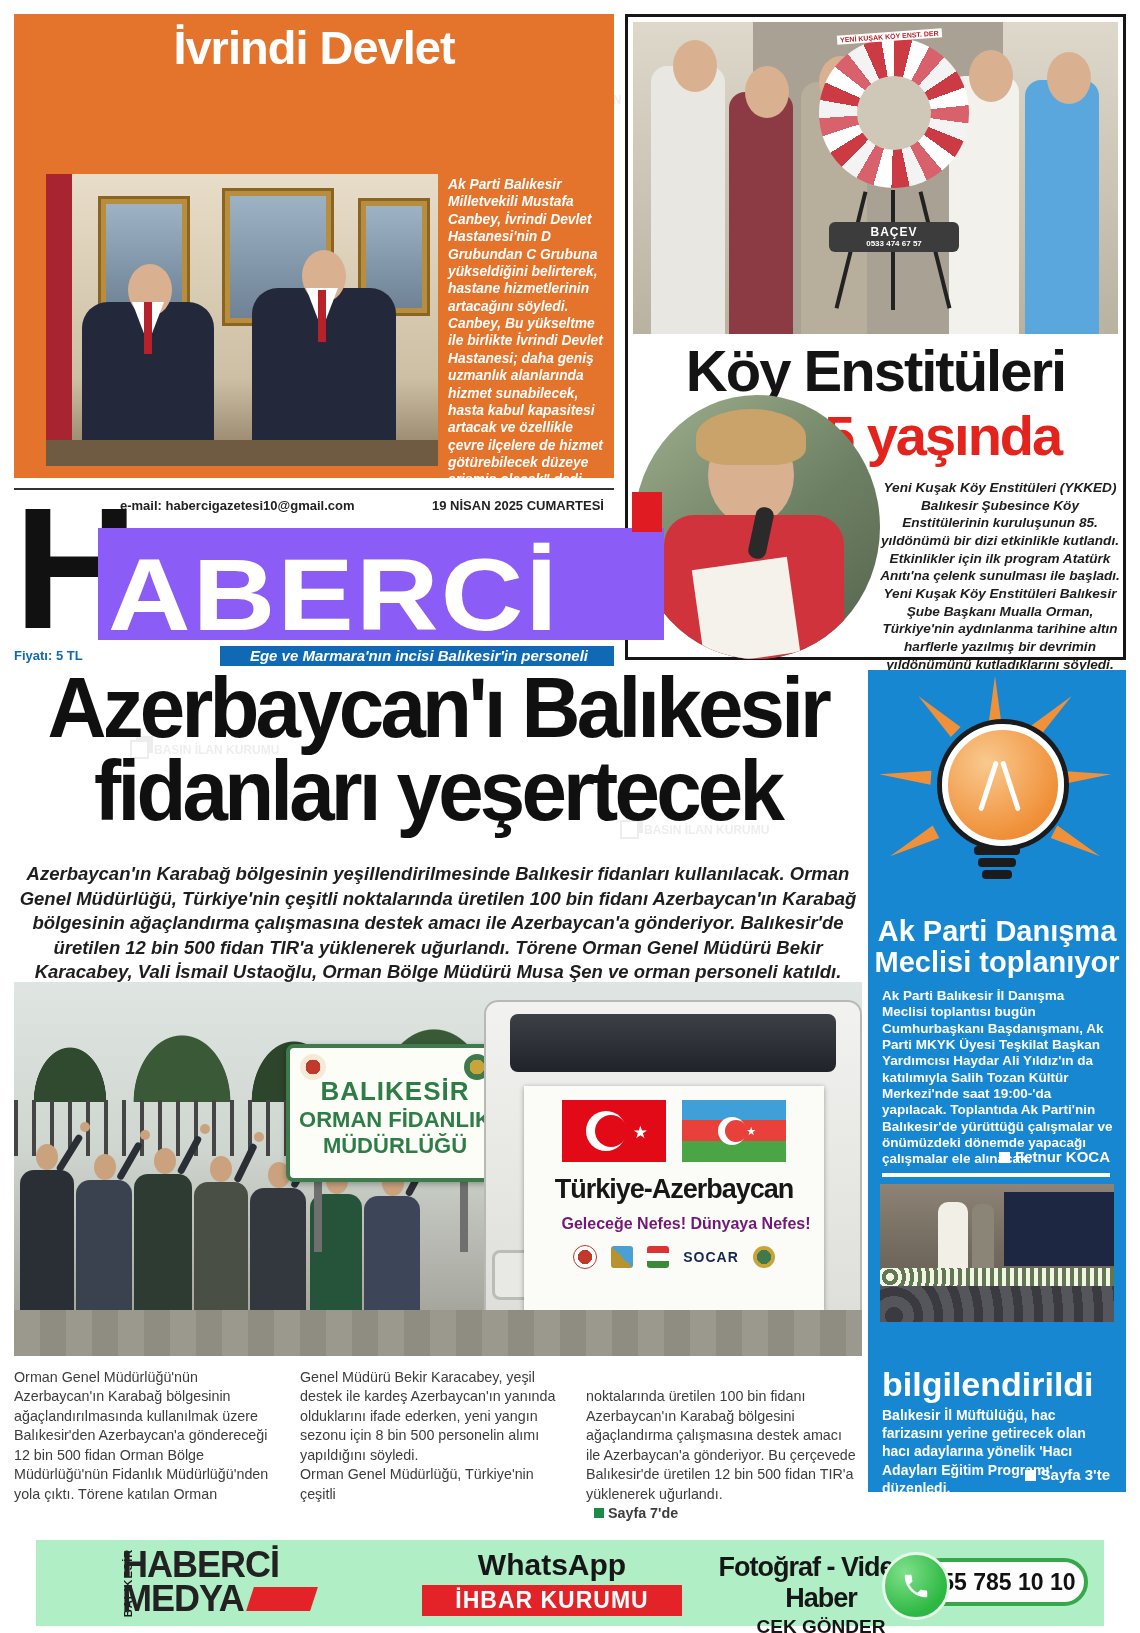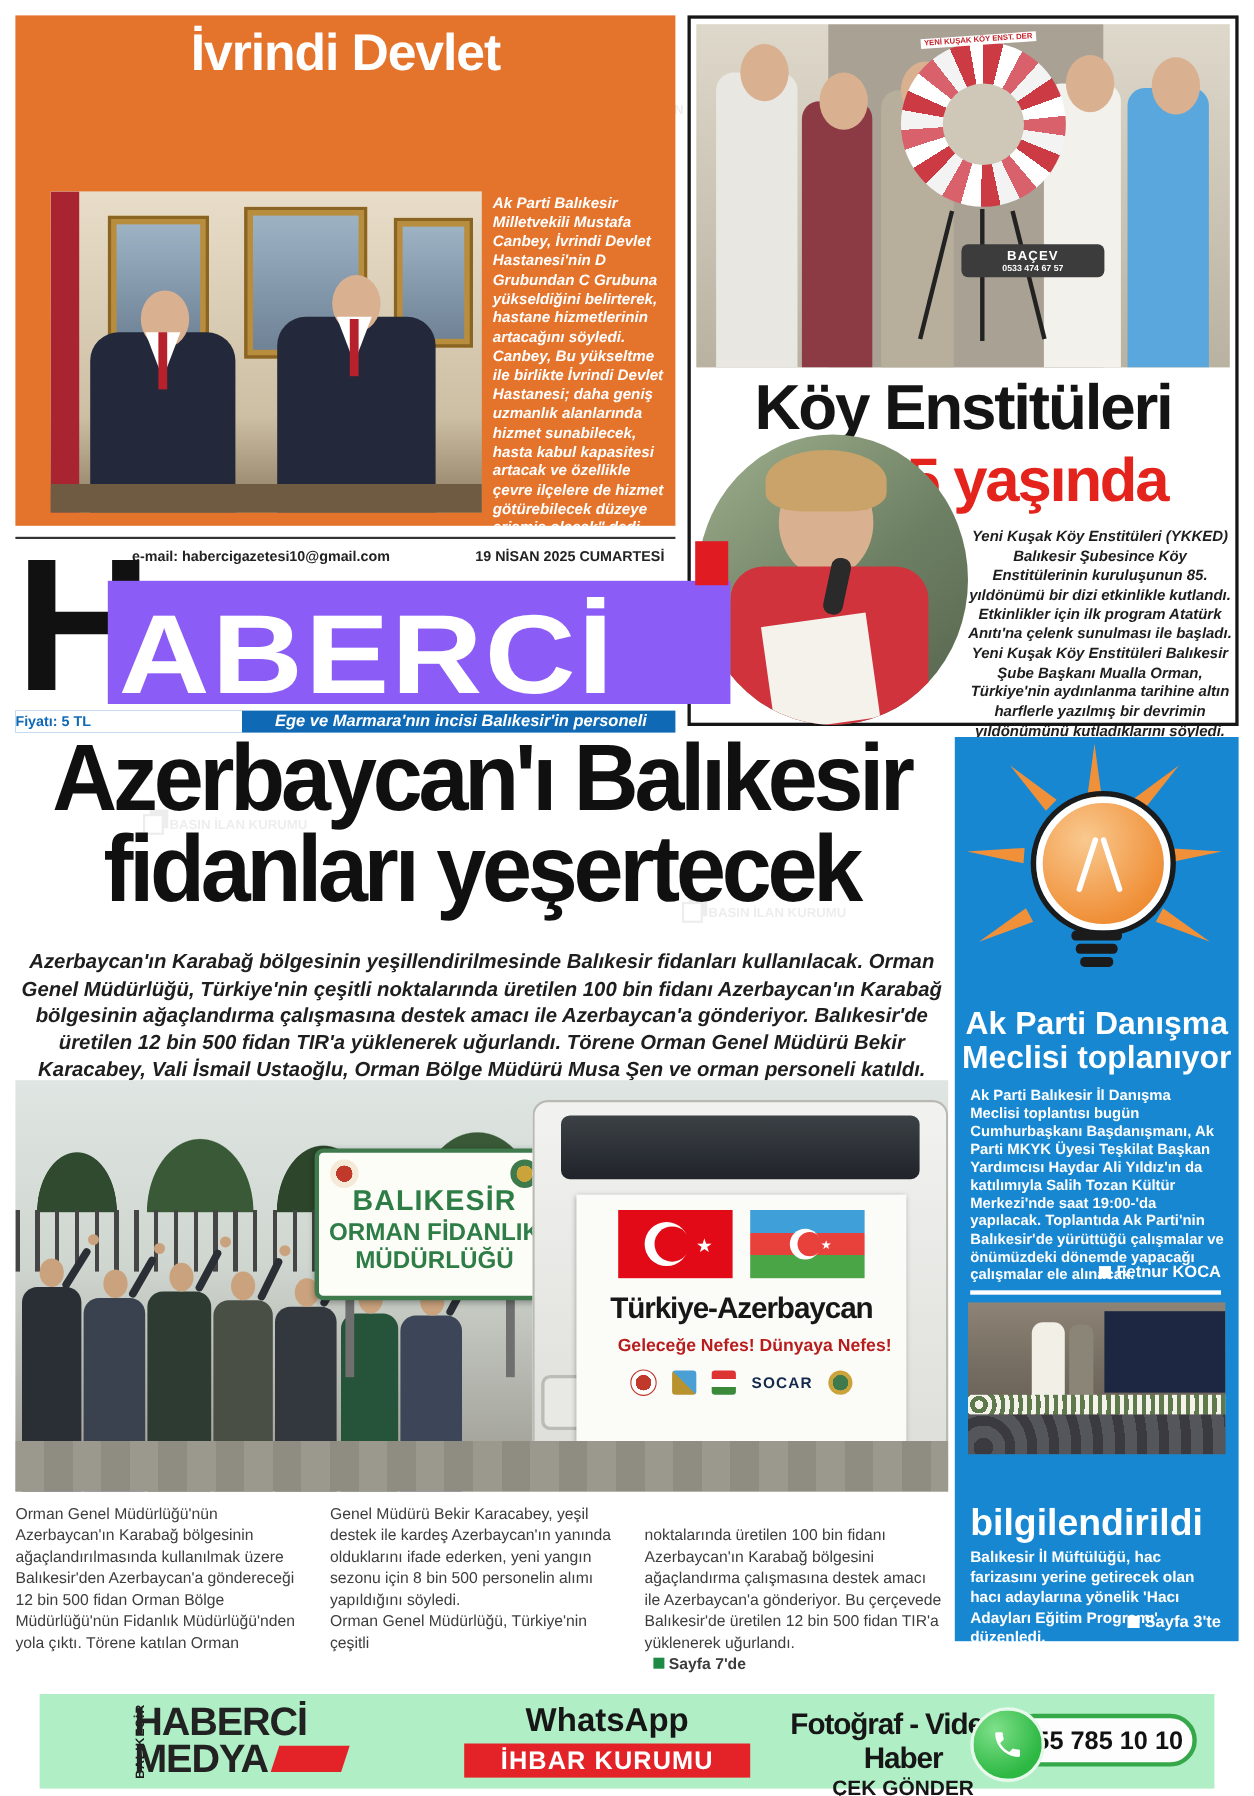--- a/index.html
+++ b/index.html
@@ -99,21 +99,21 @@
   .flag{width:104px;height:62px;position:relative;}
   .flag-tr{background:#e30a17;}
   .flag-tr .cres{position:absolute;left:24px;top:11px;width:40px;height:40px;border-radius:50%;background:#fff;}
   .flag-tr .cres2{position:absolute;left:33px;top:15px;width:32px;height:32px;border-radius:50%;background:#e30a17;}
   .flag-tr .star{position:absolute;right:18px;top:22px;color:#fff;font-size:17px;}
   .flag-az{background:linear-gradient(#3f9fd8 0 33%,#e8413c 33% 66%,#4aa546 66% 100%);}
   .flag-az .cres{position:absolute;left:36px;top:17px;width:28px;height:28px;border-radius:50%;background:#fff;}
   .flag-az .cres2{position:absolute;left:43px;top:20px;width:22px;height:22px;border-radius:50%;background:#e8413c;}
   .flag-az .star{position:absolute;right:30px;top:25px;color:#fff;font-size:11px;}
   #banner .t1{font-size:27px;font-weight:800;color:#171717;margin-top:12px;letter-spacing:-1px;}
-  #banner .t2{font-size:16px;font-weight:700;color:#b91c1c;margin-top:10px;padding-left:24px;}
+  #banner .t2{font-size:16px;font-weight:700;color:#701a75;margin-top:10px;padding-left:24px;}
   .logorow{display:flex;justify-content:center;align-items:center;gap:14px;margin-top:12px;}
   .mini{width:22px;height:22px;border-radius:50%;}
   .socar{font-size:14px;font-weight:800;color:#13284d;letter-spacing:1px;}
   .pavement{position:absolute;left:0;bottom:0;width:100%;height:46px;
             background:repeating-linear-gradient(90deg,#9b988d 0 26px,#8f8c81 26px 52px);}
   
   .caption{position:absolute;top:1368px;width:272px;font-size:14.3px;font-weight:500;color:#3d3d3d;
            line-height:1.36;white-space:pre-line;}
   
   #sidebar{left:868px;top:670px;width:258px;height:822px;background:#1787d2;color:#fff;}
@@ -240,21 +240,21 @@
       <div class="head" style="left:336px;top:28px;"></div>
       <div class="fig" style="left:392px;top:58px;width:74px;height:254px;background:#5aa7dd;"></div>
       <div class="head" style="left:414px;top:30px;"></div>
       <div class="wreath" style="left:186px;top:16px;">
           <div class="wreath-hole"></div>
         </div>
       <div class="wreath-ribbon" style="left:204px;top:10px;">YENİ KUŞAK KÖY ENST. DER</div>
       <div class="tripod" style="left:216px;top:168px;transform:rotate(14deg);"></div>
       <div class="tripod" style="left:258px;top:168px;"></div>
       <div class="tripod" style="left:300px;top:168px;transform:rotate(-14deg);"></div>
-      <div class="bacev" style="left:196px;top:200px;width:118px;margin-left:45px;">
+      <div class="bacev" style="left:196px;top:200px;width:118px;">
         <div class="l1">BAÇEV</div>
         <div class="l2">0533 474 67 57</div>
       </div>
     </div>
     <div class="koy-h1">Köy Enstitüleri</div>
     <div class="koy-h2">85 yaşında</div>
     <div id="koy-oval" class="abs">
       <div class="abs" style="left:74px;top:30px;width:86px;height:100px;border-radius:50%;background:#d9b190;"></div>
       <div class="abs" style="left:62px;top:14px;width:110px;height:56px;border-radius:50% 50% 30% 30%;background:#c9a36a;"></div>
       <div class="abs" style="left:30px;top:120px;width:180px;height:150px;border-radius:30px 30px 0 0;background:#d1333c;"></div>

